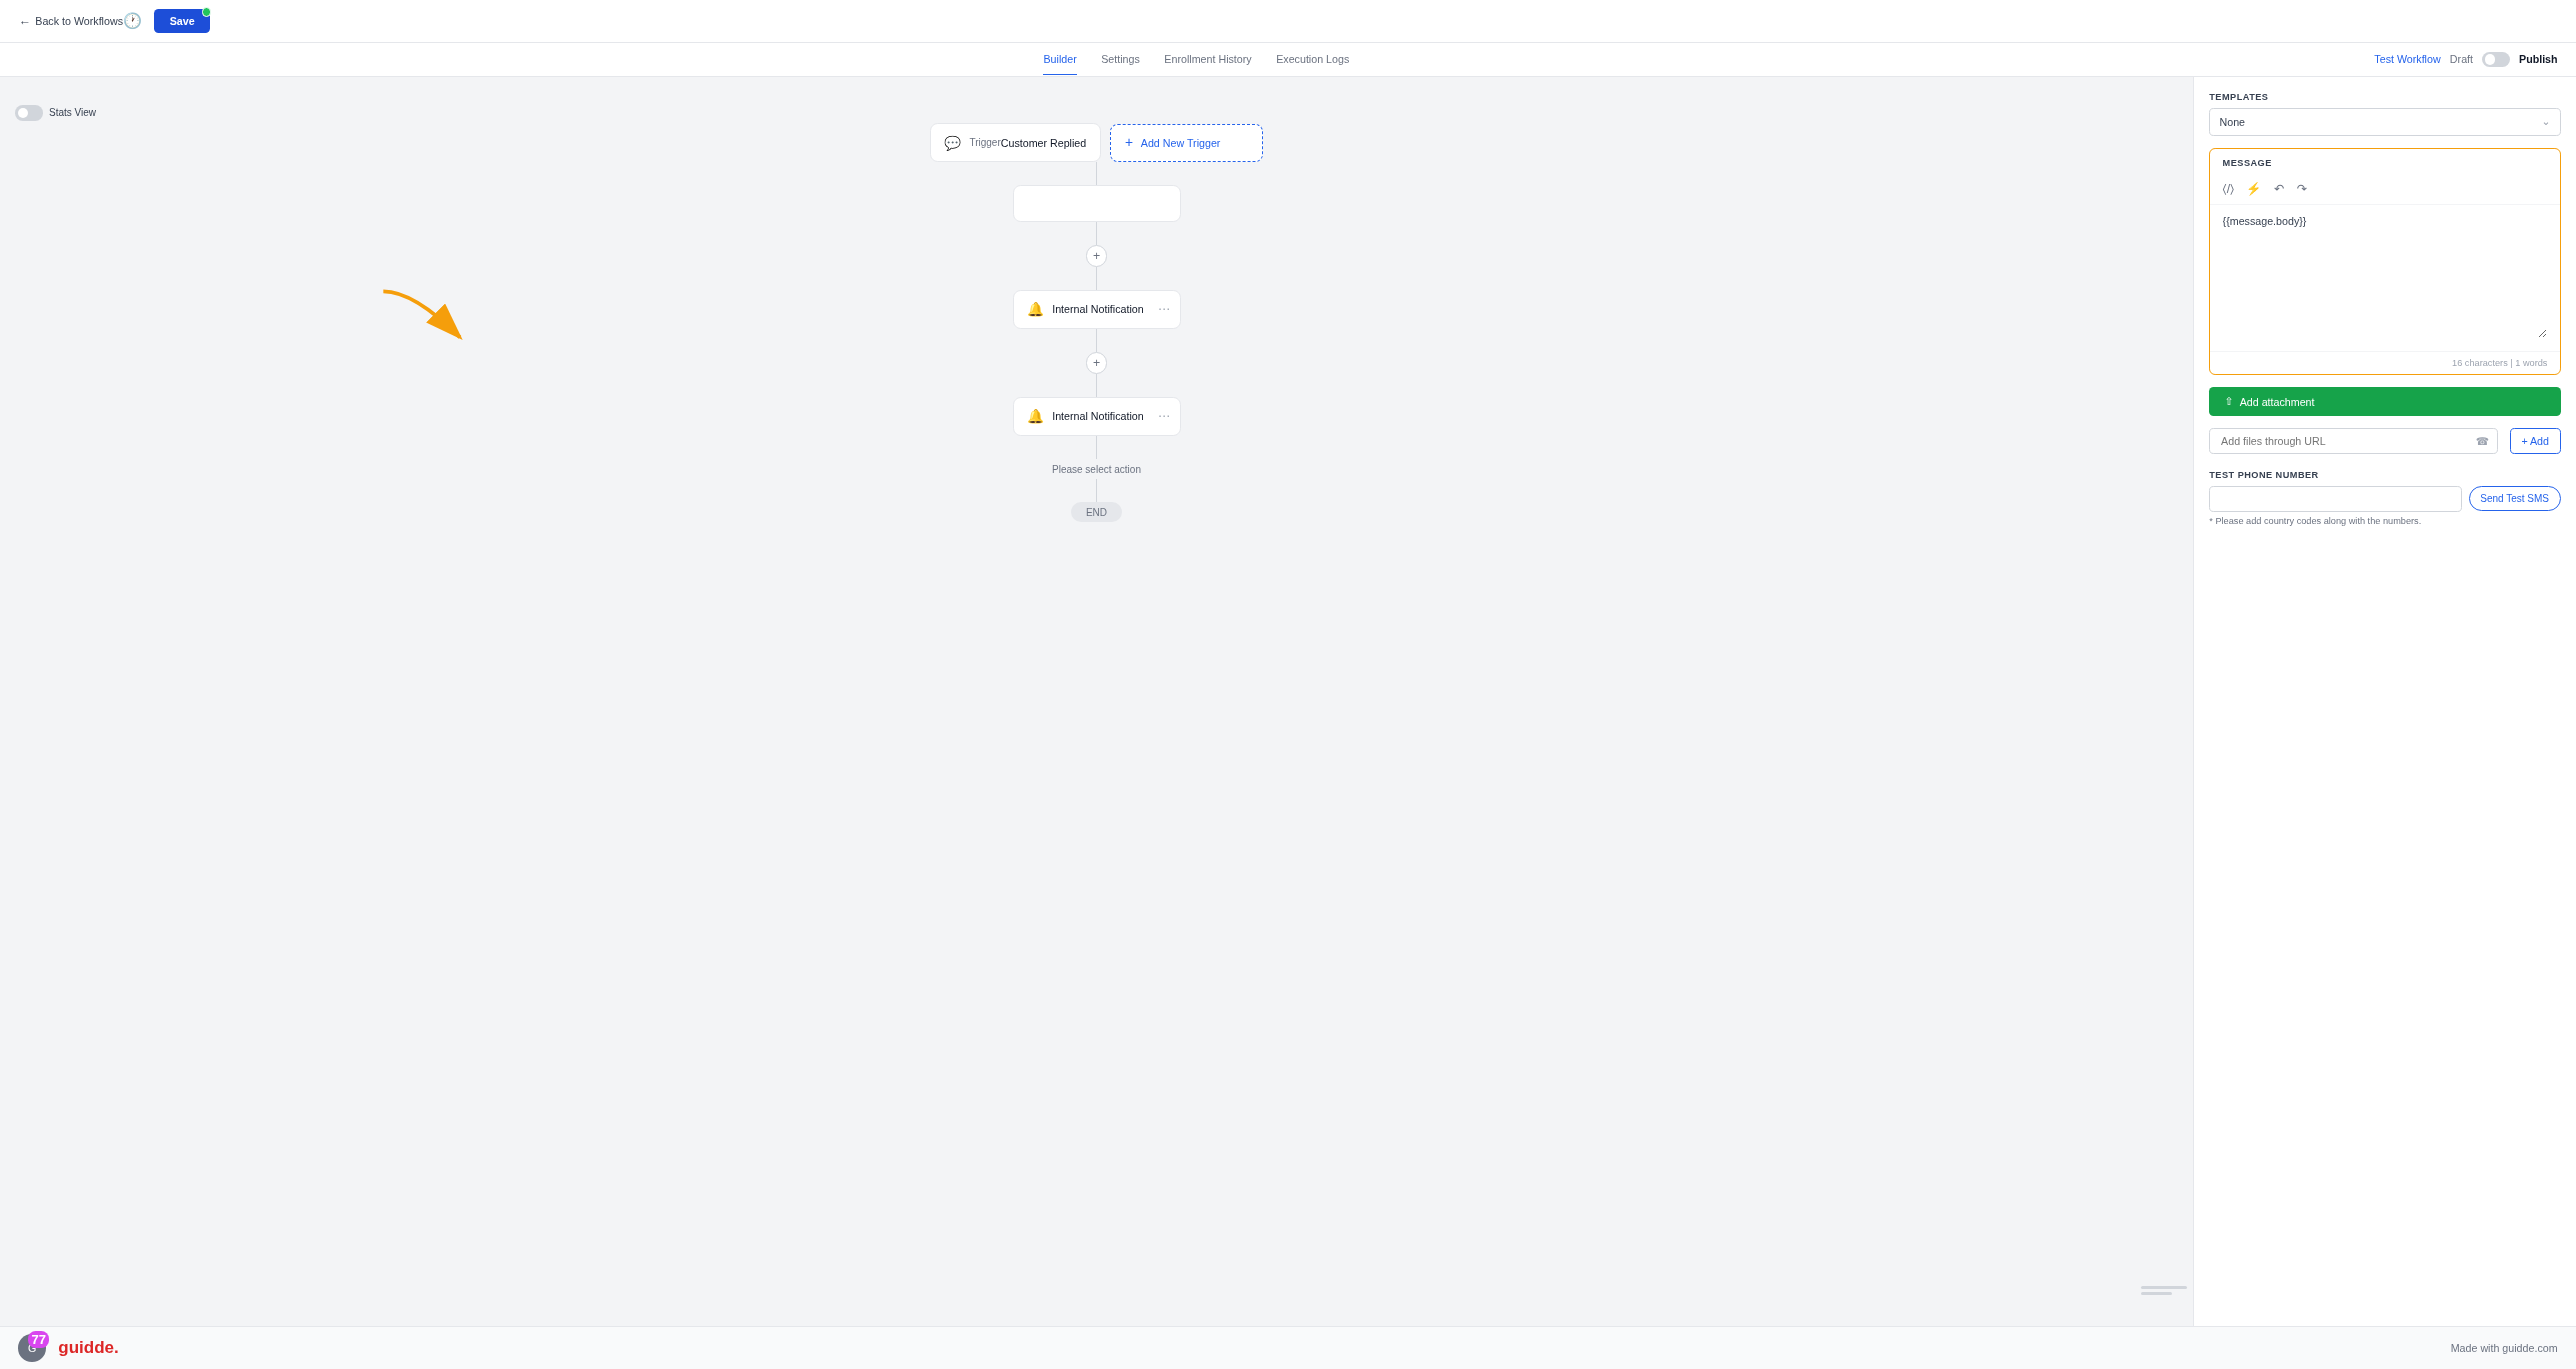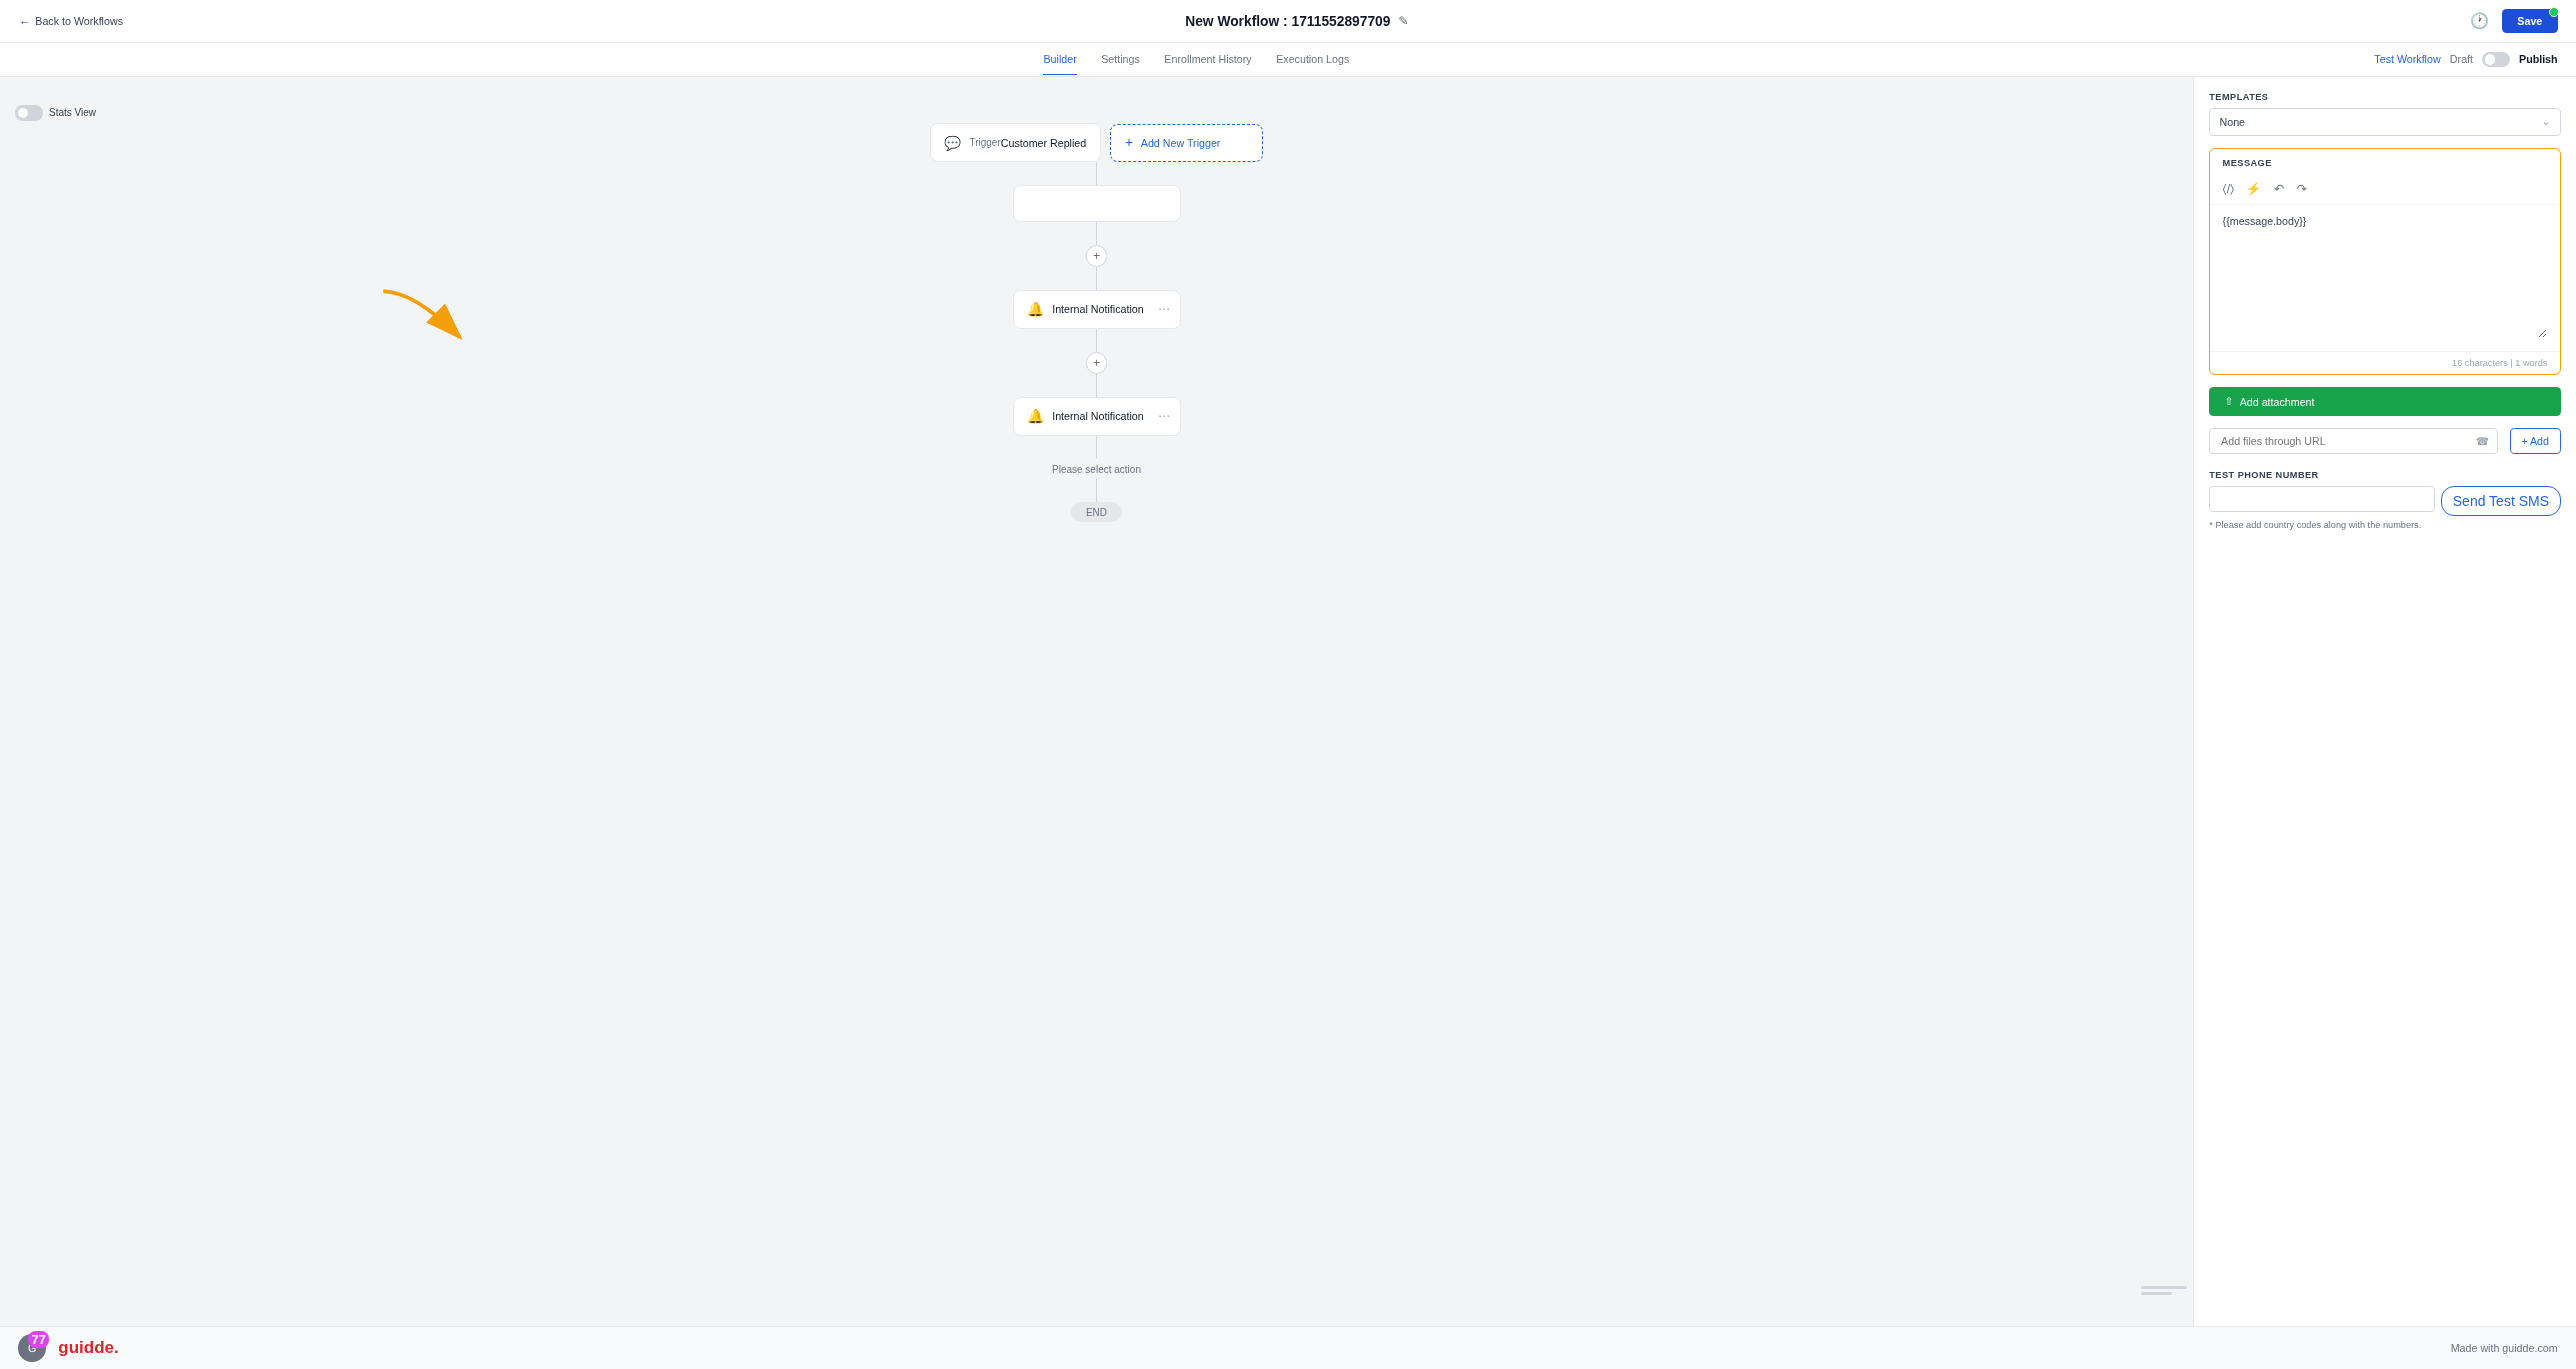--- a/index.html
+++ b/index.html
@@ -217,21 +217,21 @@
 
     
     .test-phone-section {}
     .phone-row { display: flex; gap: 6.1px; align-items: flex-start; }
     .phone-input {
       flex: 1; border: 0.8px solid #d1d5db; border-radius: 4.6px;
       padding: 6.1px 9.2px; font-size: 10.7px; outline: none;
     }
     .send-sms-btn {
       border: 0.8px solid #2563eb; color: #2563eb; background: #fff;
-      border-radius: 13px; padding: 6.1px 10.7px; font-size: 14px; cursor: pointer; font-weight: 500;
+      border-radius: 13px; padding: 6.1px 10.7px; font-size: 10px; cursor: pointer; font-weight: 500;
       white-space: nowrap;
     }
     .phone-hint { font-size: 9.2px; color: #6b7280; margin-top: 4.6px; }
 
     
     .footer {
       background: #f9fafb; border-top: 0.8px solid #e5e7eb;
       padding: 9.2px 18.4px; display: flex; align-items: center; justify-content: space-between;
       flex-shrink: 0; height: 43px;
     }
@@ -257,24 +257,20 @@
     .scrollbar-line { width: 31px; height: 3.1px; background: #d1d5db; border-radius: 1.5px; }
     .scrollbar-line:first-child { width: 46px; }
   </style>
 </head>
 <body>
 
 <div class="header">
   <div class="back-btn">
     <span class="arrow">←</span>
     <span>Back to Workflows</span>
-  </div>
-  <div class="header-center">
-    <span class="workflow-title">New Workflow : 1711552897709</span>
-    <span class="edit-icon">✎</span>
   </div>
   <div class="header-right">
     <span class="history-icon">🕐</span>
     <button class="save-btn">Save</button>
   </div>
 </div>
 
 <div class="tabs">
   <div class="tabs-center">
     <span class="tab active">Builder</span>

